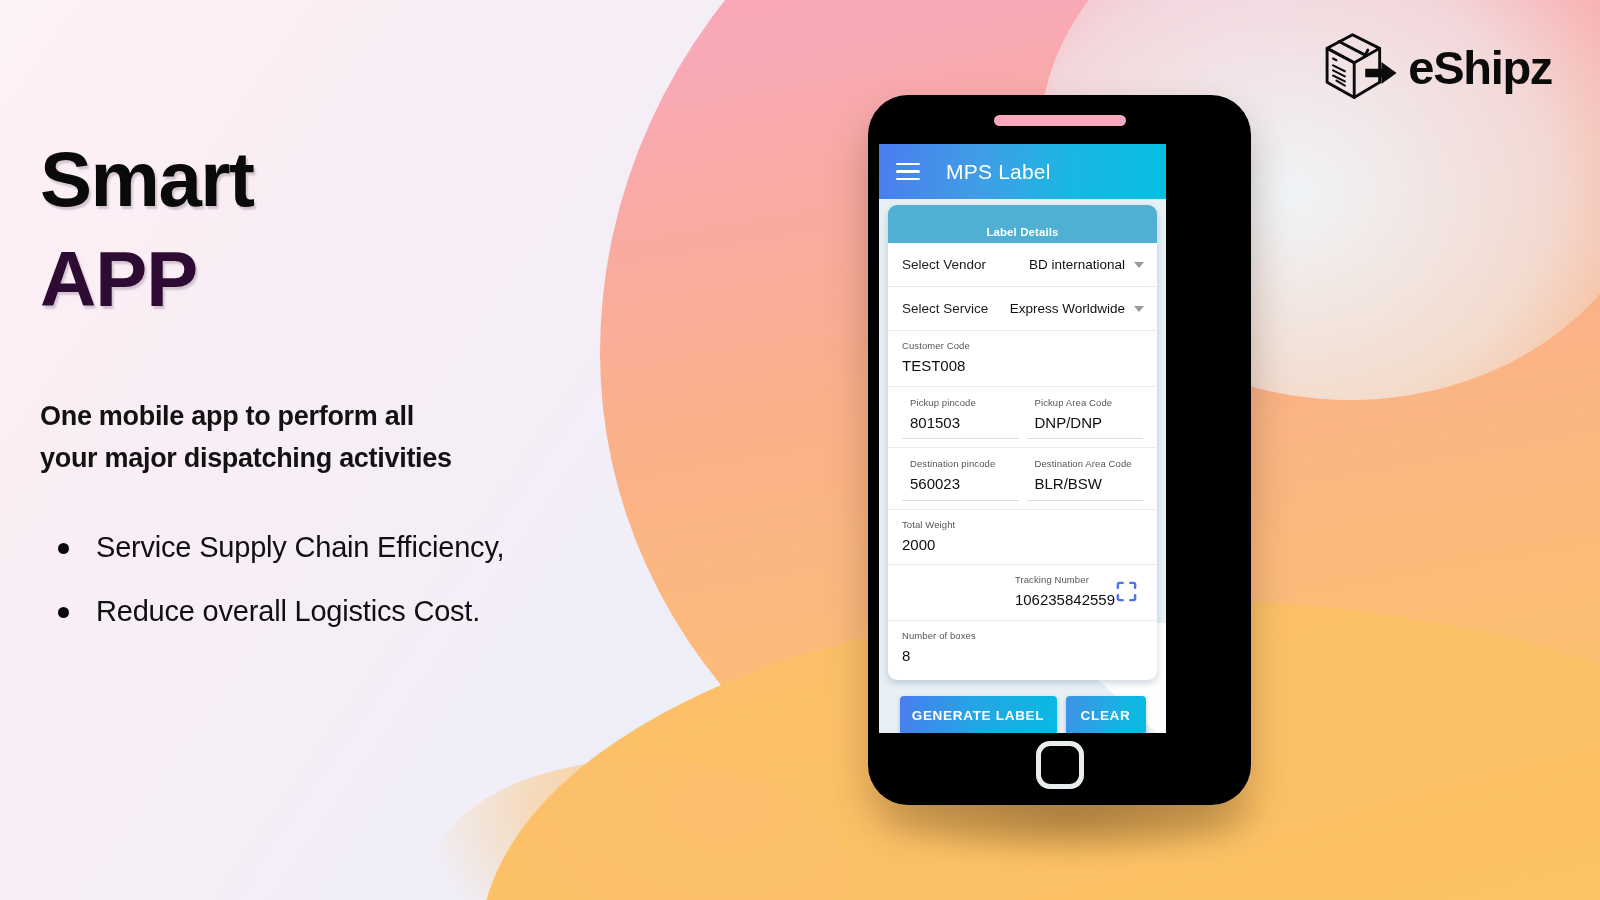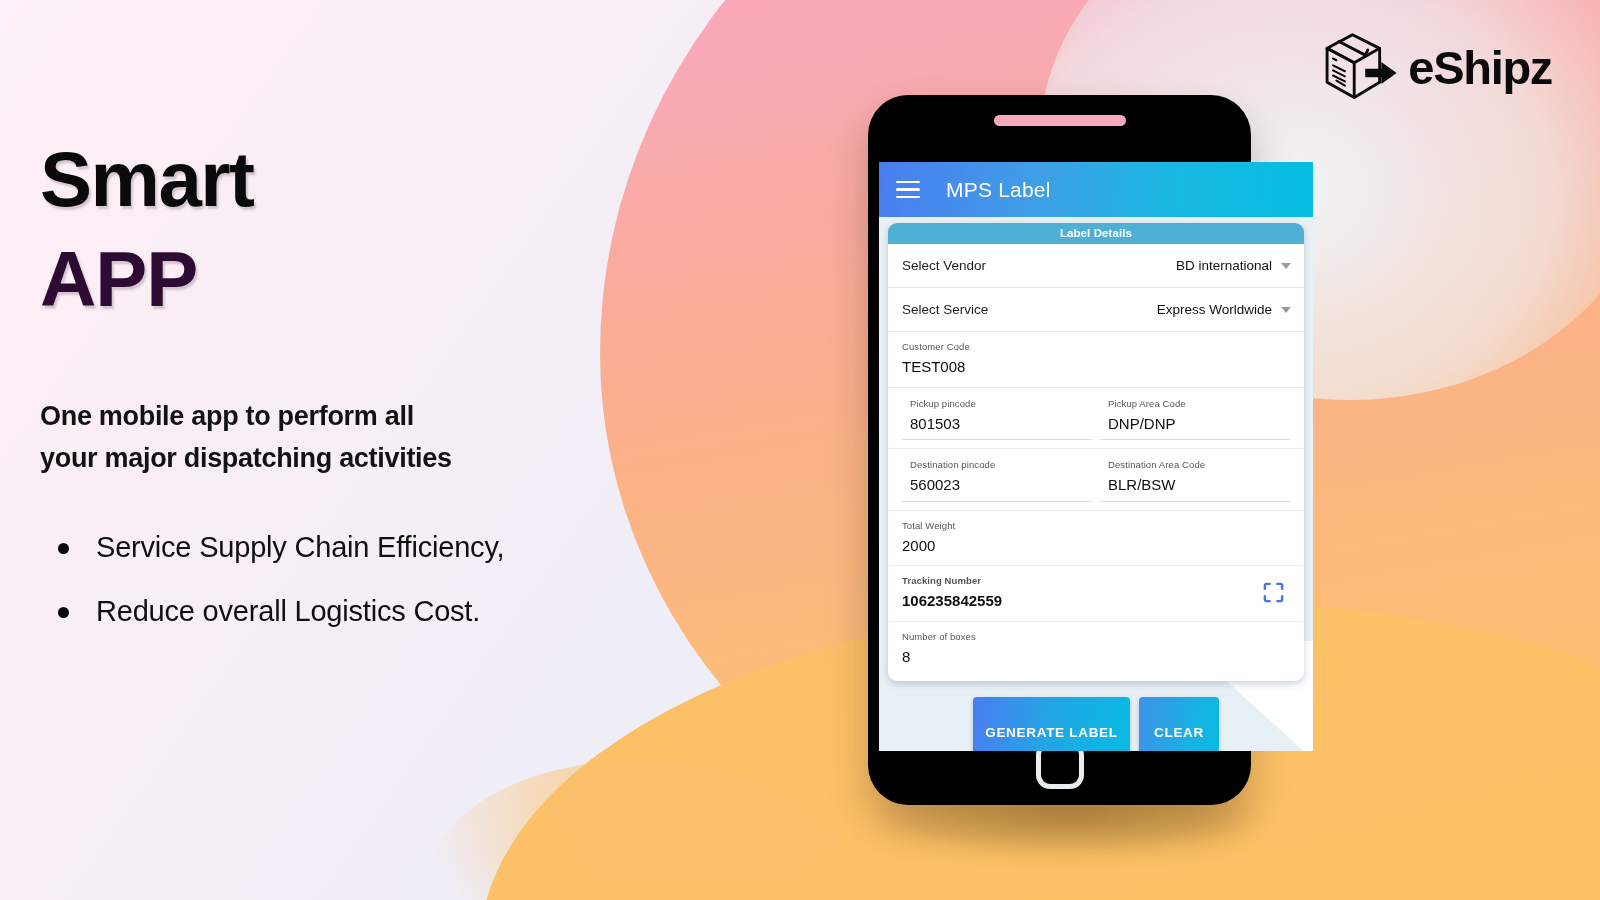--- a/index.html
+++ b/index.html
@@ -212,25 +212,24 @@
     height: 48px;
     border-radius: 14px;
     border: 5px solid #e8edf0;
     background: #000;
   }
 
   .screen {
     position: absolute;
     left: 11px;
     top: 49px;
-    width: 434px;
+    width: 287px;
     height: 589px;
     background: #e7f0f4;
     overflow: hidden;
-    margin-top: 18px;
   }
 
   
   .screen::after {
     content: "";
     position: absolute;
     right: 0;
     bottom: 0;
     width: 150px;
     height: 110px;
@@ -265,21 +264,21 @@
     overflow: hidden;
     box-shadow: 0 3px 7px rgba(40,70,110,0.22);
   }
 
   .card-header {
     background: #4fb0d4;
     color: #ffffff;
     text-align: center;
     font-size: 11.5px;
     font-weight: 700;
-    padding: 4px 0 5px;
+    padding: 21px 0 5px;
     letter-spacing: 0.1px;
   }
 
   
   .row-select {
     display: flex;
     align-items: center;
     justify-content: space-between;
     padding: 14px 13px 14px 14px;
     border-bottom: 1px solid #e9e9e9;
@@ -309,42 +308,42 @@
     padding: 9px 14px 8px 14px;
     gap: 0;
   }
   .field-pair > div {
     flex: 1;
     padding: 0 8px 5px 8px;
     border-bottom: 1px solid #dcdcdc;
   }
   .field-pair > div:first-child { margin-right: 8px; }
 
-  .field.has-icon { display: flex; align-items: flex-start; justify-content: space-between; font-weight: bold; }
+  .field.has-icon { display: flex; align-items: flex-start; justify-content: flex-end; }
   .scan-icon { width: 23px; height: 23px; margin-top: 7px; margin-right: 5px; flex: 0 0 auto; cursor: pointer; }
 
   .field.last { border-bottom: none; padding-bottom: 14px; }
 
   
   .actions {
     display: flex;
     gap: 9px;
     justify-content: center;
     padding: 16px 0 0 0;
     position: relative;
     z-index: 4;
   }
   .btn {
     border: none;
     color: #ffffff;
     font-size: 13.5px;
     font-weight: 700;
     letter-spacing: 0.7px;
     border-radius: 4px;
-    padding: 28px 0;
+    padding: 12px 0;
     cursor: pointer;
     font-family: "Liberation Sans", sans-serif;
     box-shadow: 0 2px 4px rgba(20,60,100,0.25);
   }
   .btn-generate {
     width: 157px;
     background: linear-gradient(100deg, #4a7df0 0%, #23a6e4 48%, #07bbe2 100%);
   }
   .btn-clear {
     width: 80px;

